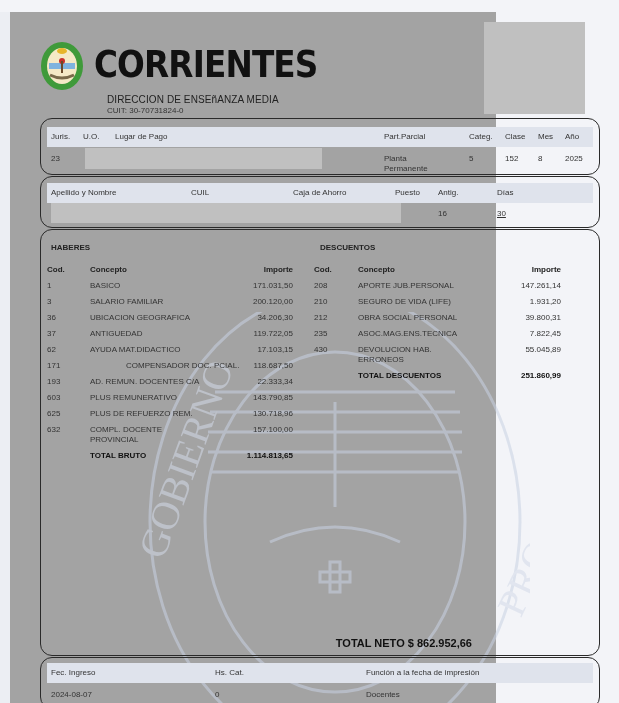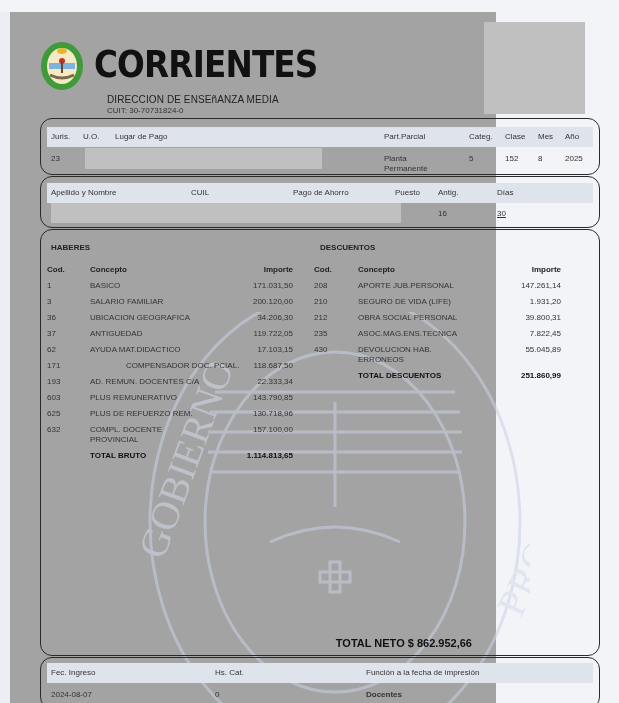--- a/index.html
+++ b/index.html
@@ -133,21 +133,21 @@
     <div class="cell" style="left:428px; top:35px;">5</div>
     <div class="cell" style="left:464px; top:35px;">152</div>
     <div class="cell" style="left:497px; top:35px;">8</div>
     <div class="cell" style="left:524px; top:35px;">2025</div>
   </div>
 
   <div class="box" style="top:164px; height:52px;">
     <div class="hdr-row" style="top:6px;"></div>
     <div class="cell" style="left:10px; top:11px;">Apellido y Nombre</div>
     <div class="cell" style="left:150px; top:11px;">CUIL</div>
-    <div class="cell" style="left:252px; top:11px;">Pago de Ahorro</div>
+    <div class="cell" style="left:252px; top:11px;">Caja de Ahorro</div>
     <div class="cell" style="left:354px; top:11px;">Puesto</div>
     <div class="cell" style="left:397px; top:11px;">Antig.</div>
     <div class="cell" style="left:456px; top:11px;">Días</div>
 
     <div class="redact" style="left:10px; top:26px; width:350px; height:20px;"></div>
     <div class="cell" style="left:397px; top:32px;">16</div>
     <div class="cell" style="left:456px; top:32px;text-decoration:underline;">30</div>
   </div>
 
   <div class="box" style="top:217px; height:427px;"></div>
@@ -221,16 +221,16 @@
 
   <div class="neto">TOTAL NETO $ 862.952,66</div>
 
   <div class="box" style="top:645px; height:52px;">
     <div class="hdr-row" style="top:5px;"></div>
     <div class="cell" style="left:10px; top:10px;">Fec. Ingreso</div>
     <div class="cell" style="left:174px; top:10px;">Hs. Cat.</div>
     <div class="cell" style="left:325px; top:10px;">Función a la fecha de impresión</div>
     <div class="cell" style="left:10px; top:32px;">2024-08-07</div>
     <div class="cell" style="left:174px; top:32px;">0</div>
-    <div class="cell" style="left:325px; top:32px;font-weight:bold;">Docentes</div>
+    <div class="cell" style="left:325px; top:32px;">Docentes</div>
   </div>
   <div class="box" style="top:698px; height:20px;"></div>
 </div>
 
 </body></html>

